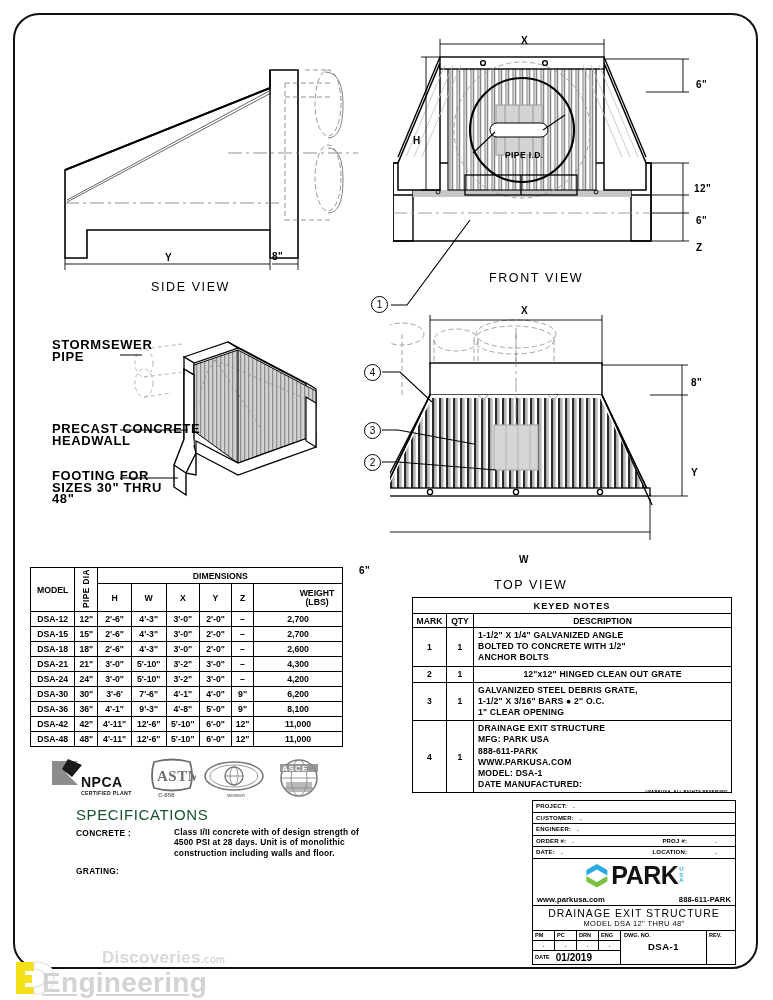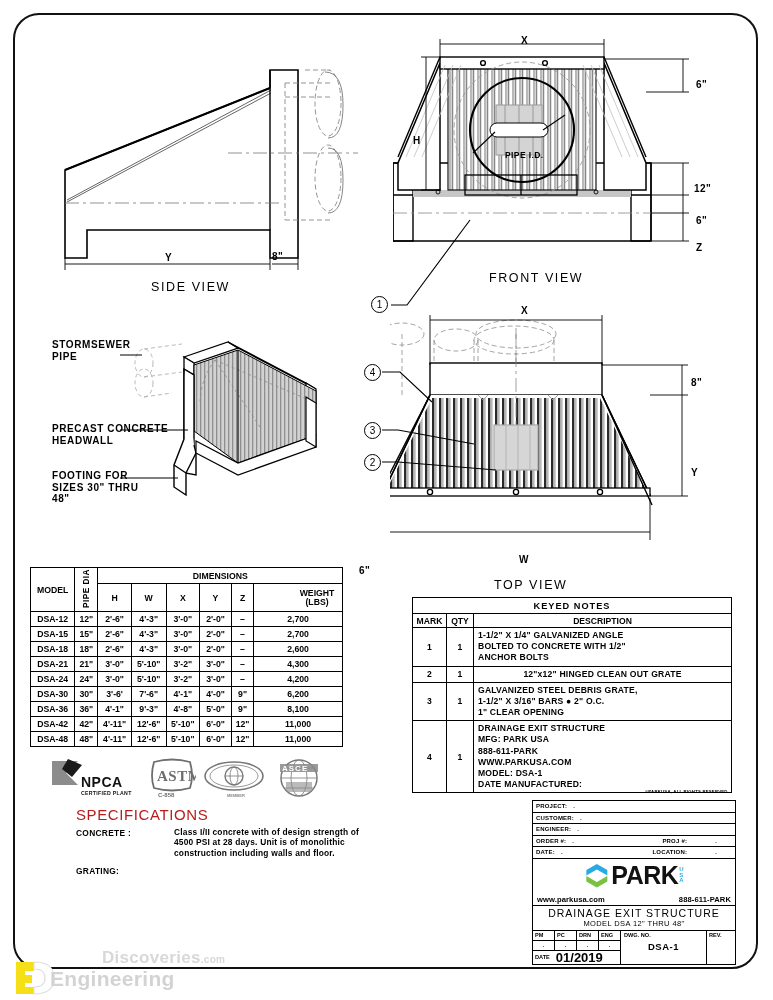--- a/index.html
+++ b/index.html
@@ -39,21 +39,21 @@
   }
   .view-title {
     font-size: 12.5px;
     letter-spacing: 1.6px;
   }
   .dim-label {
     font-size: 10px;
     font-weight: bold;
   }
   .note-label {
-    font-size: 10px;
+    font-size: 13px;
     font-weight: bold;
     letter-spacing: .6px;
     line-height: 11.5px;
   }
 
   
   .balloon {
     position: absolute;
     width: 17px; height: 17px;
     border: 1.3px solid #000;
@@ -118,21 +118,21 @@
   #specs {
     position: absolute;
     left: 76px; top: 806px;
     width: 390px;
   }
   #specs h2 {
     margin: 0 0 4px 0;
     font-size: 15px;
     font-weight: normal;
     letter-spacing: .6px;
-    color: #b91c1c;
+    color: #14532d;
   }
   .spec-row {
     display: flex;
     margin-bottom: 7px;
   }
   .spec-key {
     width: 98px;
     flex: 0 0 98px;
     font-size: 8.4px;
     font-weight: bold;
@@ -220,21 +220,21 @@
   }
   .tb-init-vals { display: flex; }
   .tb-init-vals div {
     flex: 1; border-right: 1px solid #000; border-bottom: 1px solid #000;
     height: 9px; line-height: 9px; text-align: center;
   }
   .tb-date {
     display: flex; align-items: center; height: 13px;
     border-right: 1px solid #000; padding-left: 2px;
   }
-  .tb-date .dv { font-size: 13px; margin-left: 6px; }
+  .tb-date .dv { font-size: 10px; margin-left: 6px; }
   .tb-dwg {
     flex: 1; position: relative;
   }
   .tb-dwg .hd { font-size: 5.6px; padding: 1px 0 0 3px; }
   .tb-dwg .no {
     text-align: center; font-size: 9.5px; letter-spacing: .5px;
     margin-top: 3px;
   }
   .tb-rev {
     width: 26px; border-left: 1px solid #000;
@@ -255,23 +255,24 @@
     width: 210px; height: 58px;
     pointer-events: none;
   }
   .wm-disc {
     position: absolute; left: 88px; top: 10px;
     font-size: 17px; color: #d8d8d8; font-weight: bold;
     letter-spacing: .3px;
   }
   .wm-disc small { font-size: 10px; }
   .wm-eng {
-    position: absolute; left: 36px; top: 29px;
-    font-size: 21px; color: #d3d3d3; font-weight: bold;
+    position: absolute; left: 28px; top: 29px;
+    font-size: 28px; color: #d3d3d3; font-weight: bold;
     letter-spacing: .3px;
+    text-decoration: underline;
   }
   .wm-mark {
     position: absolute; left: 0px; top: 22px;
     width: 42px; height: 36px;
   }
   #copyright {
     position: absolute;
     left: 645px; top: 789px;
     font-size: 4.3px;
     font-weight: bold;

